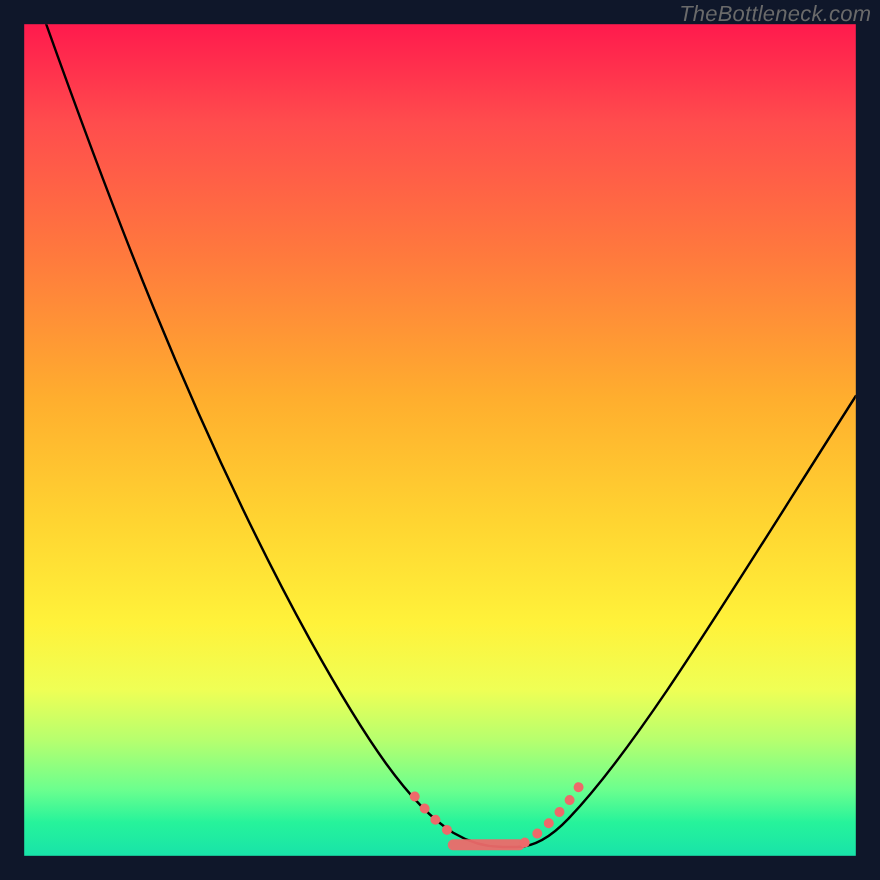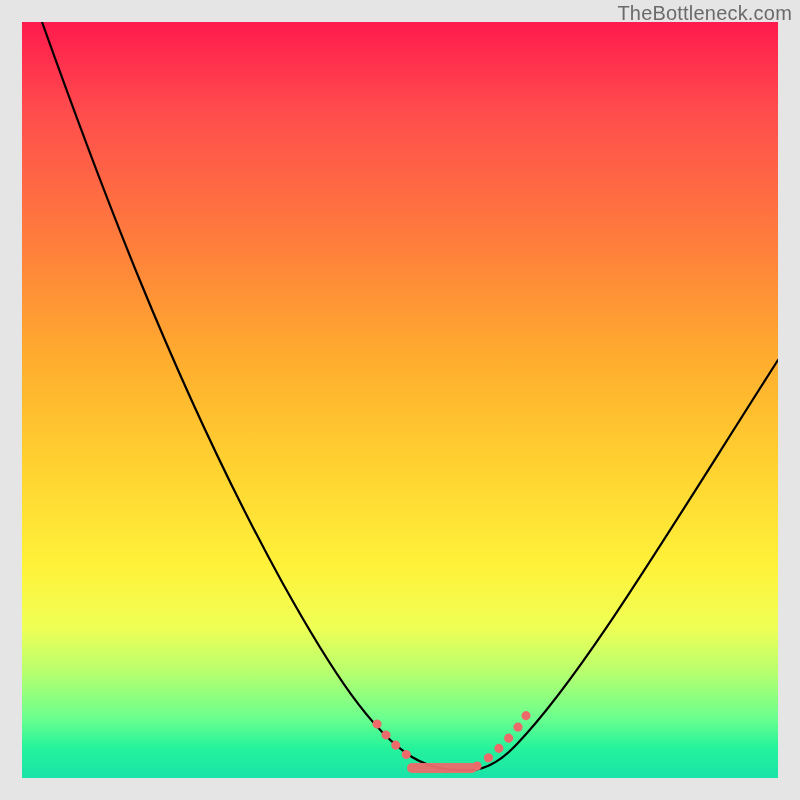--- a/index.html
+++ b/index.html
@@ -10,21 +10,22 @@
     background: #000;
     overflow: hidden;
     font-family: Arial, Helvetica, sans-serif;
   }
   .frame {
     position: absolute;
     left: 0;
     top: 0;
     width: 800px;
     height: 800px;
-    background: #e5e5e5;
+    background: #0f172a;
+    font-style: italic;
   }
   .plot {
     position: absolute;
     left: 22px;
     top: 22px;
     width: 756px;
     height: 756px;
     background: linear-gradient(to bottom,
       #ff1a4d 0%,
       #ff4d4d 12%,

